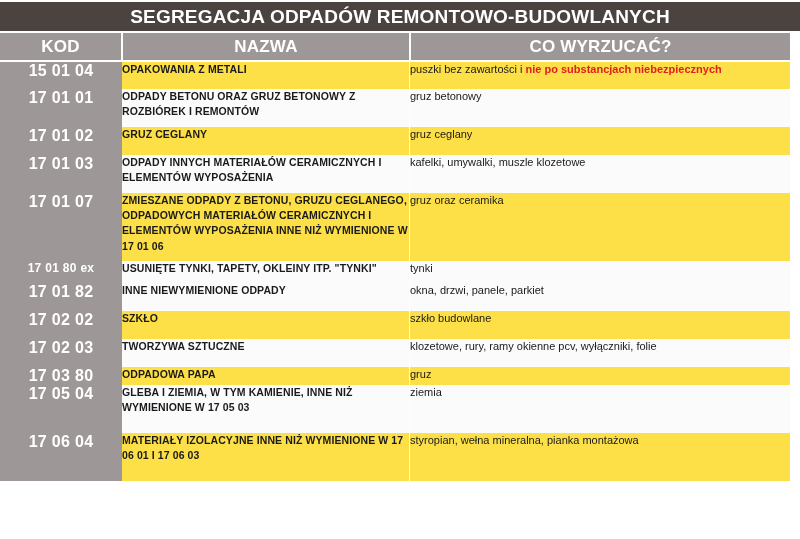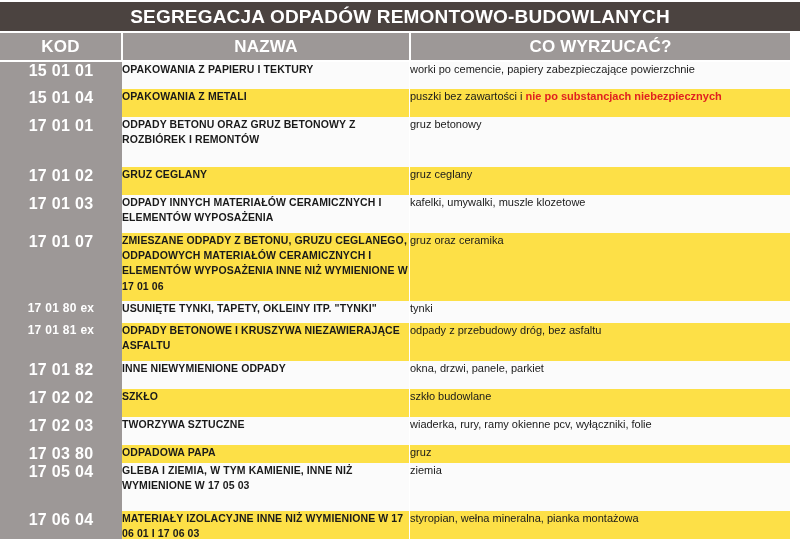--- a/index.html
+++ b/index.html
@@ -149,31 +149,26 @@
       <col class="c-what">
     </colgroup>
     <thead>
       <tr class="head">
         <th class="h-code">KOD</th>
         <th class="h-name">NAZWA</th>
         <th class="h-what">CO WYRZUCAĆ?</th>
       </tr>
     </thead>
     <tbody id="rows-body">
-        <tr class="odd" style="height: 28px;">
-          <td class="code">15 01 01</td>
-          <td class="name">OPAKOWANIA Z PAPIERU I TEKTURY</td>
-          <td class="what"><span>worki po cemencie, papiery zabezpieczające powierzchnie</span></td>
-        </tr>
         <tr class="even" style="height: 28px;">
           <td class="code">15 01 04</td>
           <td class="name">OPAKOWANIA Z METALI</td>
           <td class="what"><span>puszki bez zawartości i </span><span class="warn">nie po substancjach niebezpiecznych</span></td>
         </tr>
-        <tr class="odd" style="height: 50px;">
+        <tr class="odd" style="height: 38px;">
           <td class="code">17 01 01</td>
           <td class="name">ODPADY BETONU ORAZ GRUZ BETONOWY Z ROZBIÓREK I REMONTÓW</td>
           <td class="what"><span>gruz betonowy</span></td>
         </tr>
         <tr class="even" style="height: 28px;">
           <td class="code">17 01 02</td>
           <td class="name">GRUZ CEGLANY</td>
           <td class="what"><span>gruz ceglany</span></td>
         </tr>
         <tr class="odd" style="height: 38px;">
@@ -184,39 +179,34 @@
         <tr class="even" style="height: 68px;">
           <td class="code">17 01 07</td>
           <td class="name">ZMIESZANE ODPADY Z BETONU, GRUZU CEGLANEGO, ODPADOWYCH MATERIAŁÓW CERAMICZNYCH I ELEMENTÓW WYPOSAŻENIA INNE NIŻ WYMIENIONE W 17 01 06</td>
           <td class="what"><span>gruz oraz ceramika</span></td>
         </tr>
         <tr class="odd" style="height: 22px;">
           <td class="code small">17 01 80 ex</td>
           <td class="name">USUNIĘTE TYNKI, TAPETY, OKLEINY ITP. "TYNKI"</td>
           <td class="what"><span>tynki</span></td>
         </tr>
-        <tr class="even" style="height: 38px;">
-          <td class="code small">17 01 81 ex</td>
-          <td class="name">ODPADY BETONOWE I KRUSZYWA NIEZAWIERAJĄCE ASFALTU</td>
-          <td class="what"><span>odpady z przebudowy dróg, bez asfaltu</span></td>
-        </tr>
         <tr class="odd" style="height: 28px;">
           <td class="code">17 01 82</td>
           <td class="name">INNE NIEWYMIENIONE  ODPADY</td>
           <td class="what"><span>okna, drzwi, panele, parkiet</span></td>
         </tr>
         <tr class="even" style="height: 28px;">
           <td class="code">17 02 02</td>
           <td class="name">SZKŁO</td>
           <td class="what"><span>szkło budowlane</span></td>
         </tr>
         <tr class="odd" style="height: 28px;">
           <td class="code">17 02 03</td>
           <td class="name">TWORZYWA SZTUCZNE</td>
-          <td class="what"><span>wiaderka, rury, ramy okienne pcv, wyłączniki, folie</span></td>
+          <td class="what"><span>klozetowe, rury, ramy okienne pcv, wyłączniki, folie</span></td>
         </tr>
         <tr class="even" style="height: 17px;">
           <td class="code">17 03 80</td>
           <td class="name">ODPADOWA PAPA</td>
           <td class="what"><span>gruz</span></td>
         </tr>
         <tr class="odd" style="height: 48px; margin-left: 46px;">
           <td class="code">17 05 04</td>
           <td class="name">GLEBA I ZIEMIA, W TYM KAMIENIE, INNE NIŻ WYMIENIONE W 17 05 03</td>
           <td class="what"><span>ziemia</span></td>

